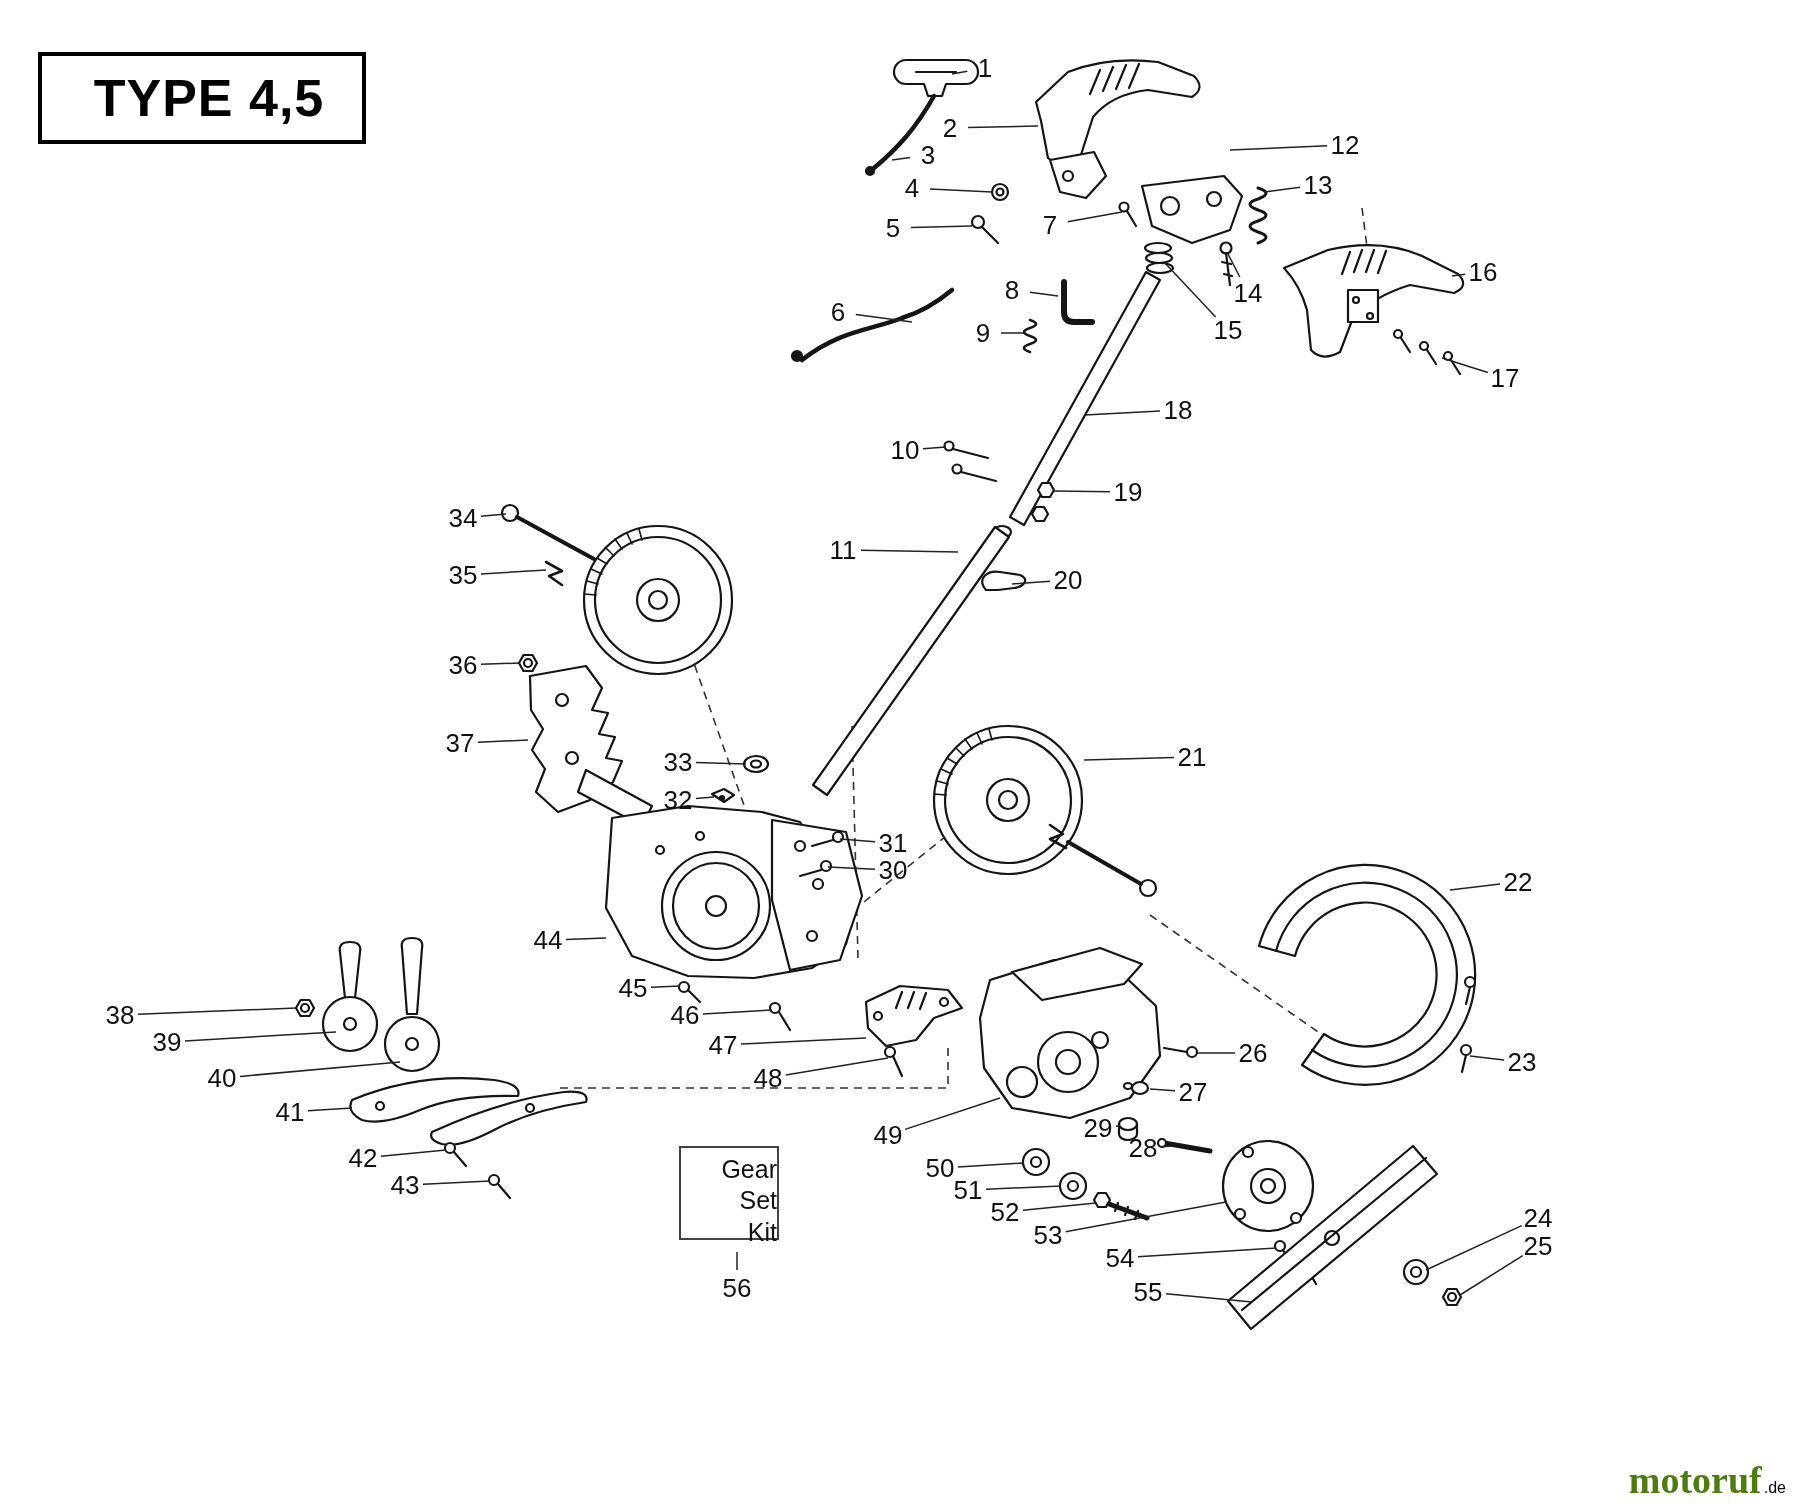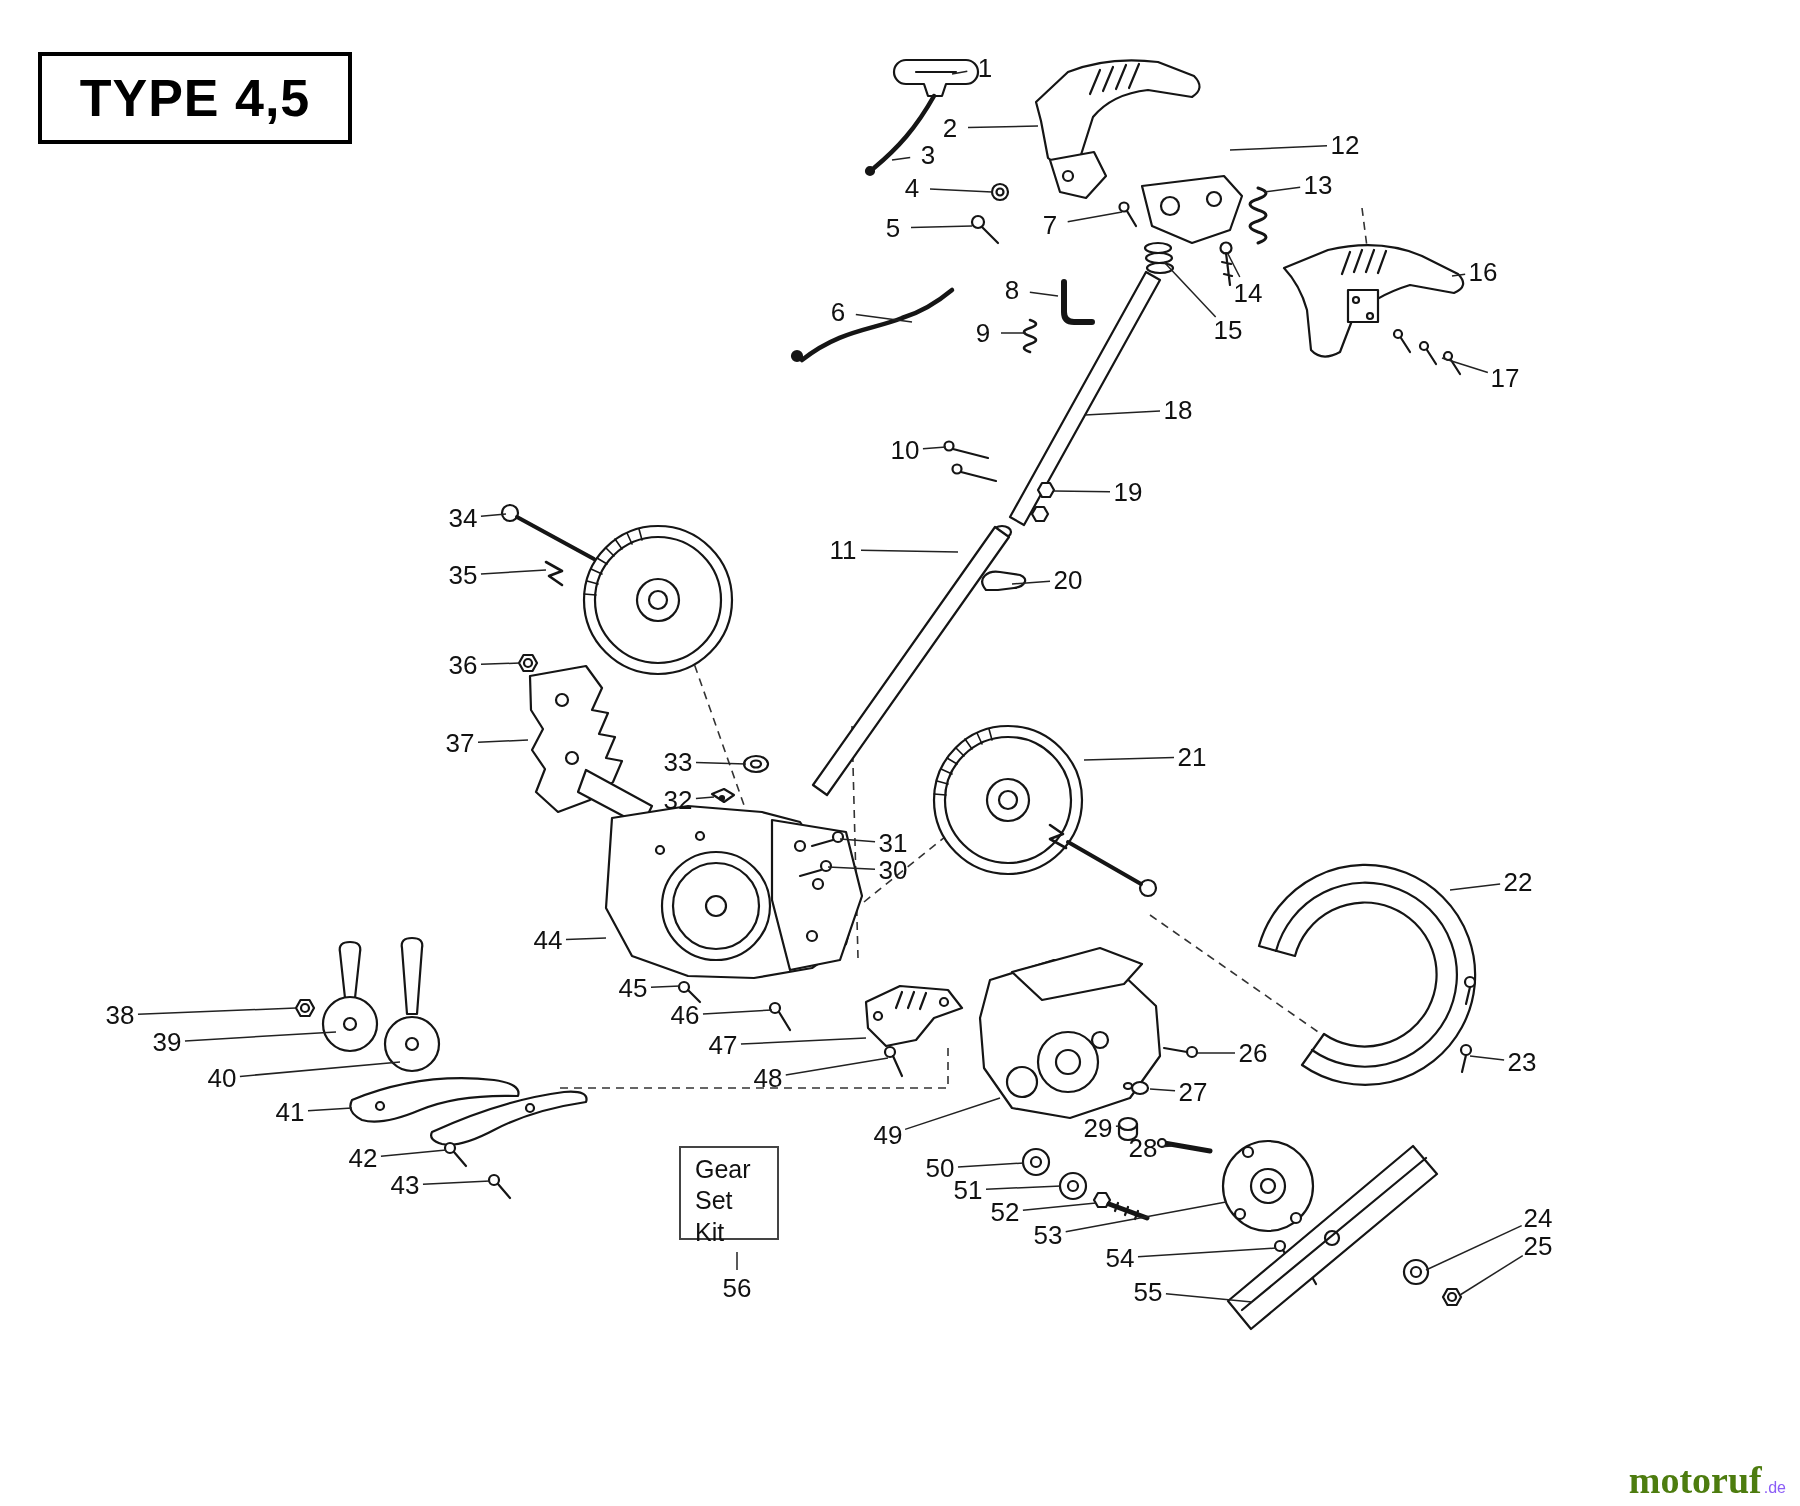--- a/index.html
+++ b/index.html
@@ -4,30 +4,30 @@
 <style>
   html,body{margin:0;padding:0;background:#fff;}
   .stage{position:relative;width:1800px;height:1506px;background:#fff;overflow:hidden;
          font-family:"Liberation Sans",sans-serif;}
   .stage svg.art{position:absolute;left:0;top:0;}
   .art path,.art circle,.art ellipse,.art line,.art polygon{vector-effect:none;}
   .callout{font:26px "Liberation Sans",sans-serif;fill:#111;text-anchor:middle;dominant-baseline:central;}
   .leader{stroke:#222;stroke-width:1.5;}
   .type-box{position:absolute;left:38px;top:52px;width:306px;height:84px;border:4px solid #000;
             display:flex;align-items:center;justify-content:center;
-            font-size:52px;font-weight:bold;letter-spacing:1px;color:#000;}
+            font-size:52px;font-weight:bold;letter-spacing:1px;color:#000;padding-left:14px;}
   .warning{position:absolute;left:388px;top:55px;width:332px;color:#000;}
   .warning-head{display:flex;align-items:center;gap:12px;}
   .warning-title{font-size:29px;font-weight:bold;letter-spacing:.5px;}
   .warning-body{margin-top:8px;font-size:24px;font-weight:bold;line-height:1.18;text-align:justify;}
   .gear-kit{position:absolute;left:679px;top:1146px;width:100px;height:94px;border:2px solid #444;
-            padding:6px 15px 0 14px;font-size:25px;line-height:1.25;color:#111;box-sizing:border-box;}
+            padding:6px 0 0 14px;font-size:25px;line-height:1.25;color:#111;box-sizing:border-box;text-align:right;}
   .watermark{position:absolute;right:14px;bottom:4px;display:flex;align-items:baseline;}
   .wm-name{font-family:"Liberation Serif",serif;font-weight:bold;font-size:38px;}
-  .wm-tld{font-family:"Liberation Sans",sans-serif;font-size:16px;color:#8b5cf6;margin-left:2px;}
+  .wm-tld{font-family:"Liberation Sans",sans-serif;font-size:16px;color:#000000;margin-left:2px;}
 </style>
 </head>
 <body>
 
 <div class="stage">
 
   <svg class="art" width="1800" height="1506" viewBox="0 0 1800 1506">
 
     <g stroke="#333" stroke-width="1.6" fill="none" stroke-dasharray="8 6">
       <path d="M690,652 L745,808"></path>

